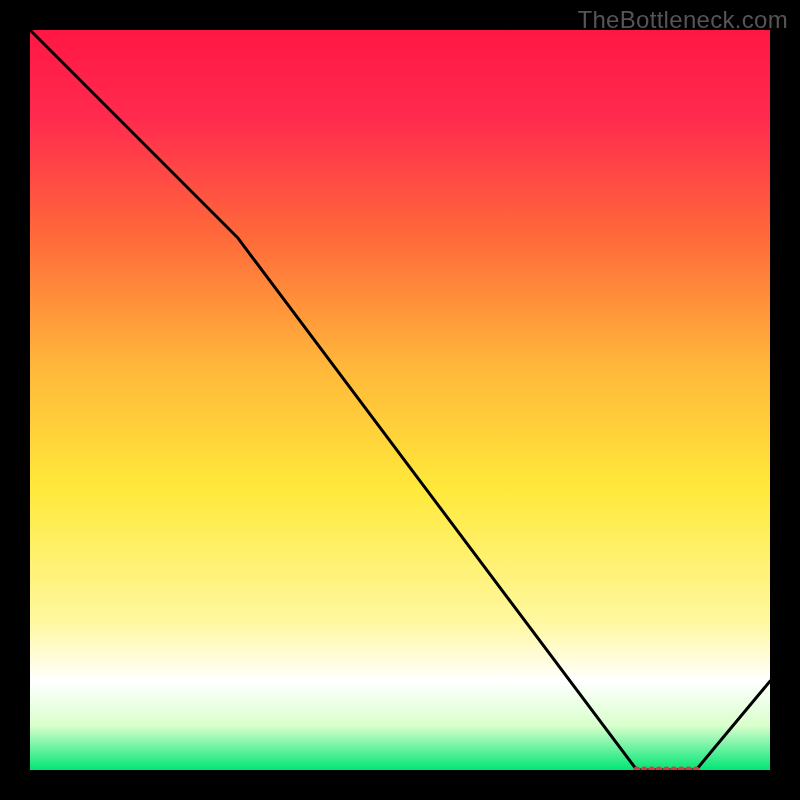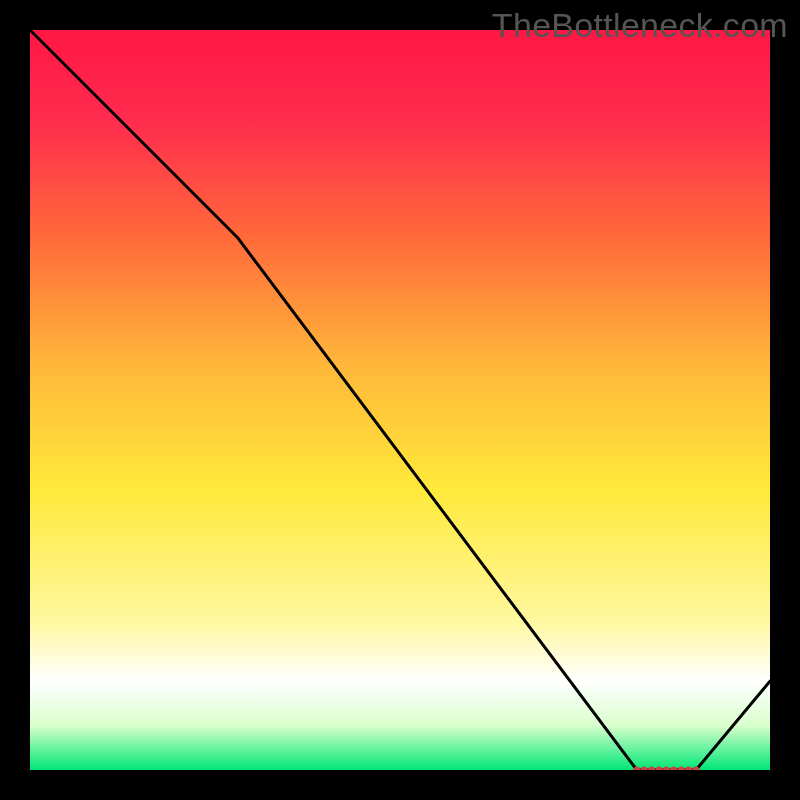--- a/index.html
+++ b/index.html
@@ -14,21 +14,21 @@
   .wrap {
     position: relative;
     width: 800px;
     height: 800px;
   }
   .watermark {
     position: absolute;
     top: 6px;
     right: 12px;
     color: #555;
-    font-size: 34px;
+    font-size: 24px;
     font-weight: 400;
     letter-spacing: 0.3px;
     z-index: 20;
     user-select: none;
   }
   .plot {
     position: absolute;
     left: 30px;
     top: 30px;
     width: 740px;

